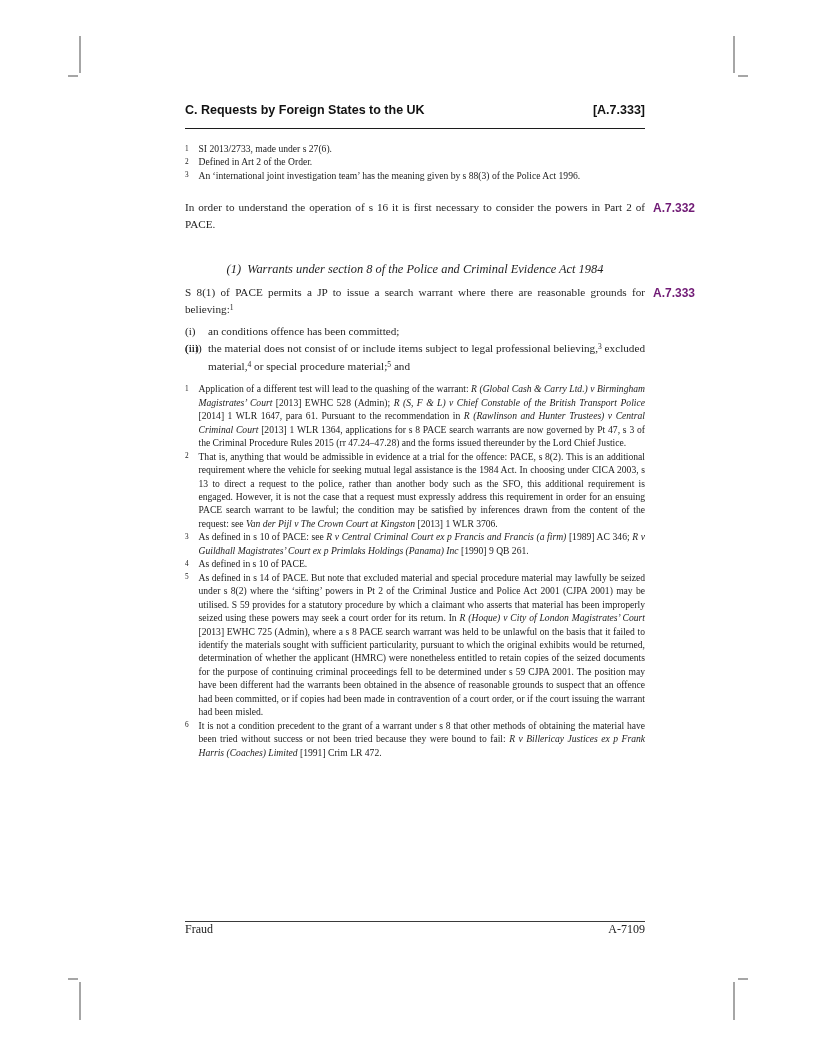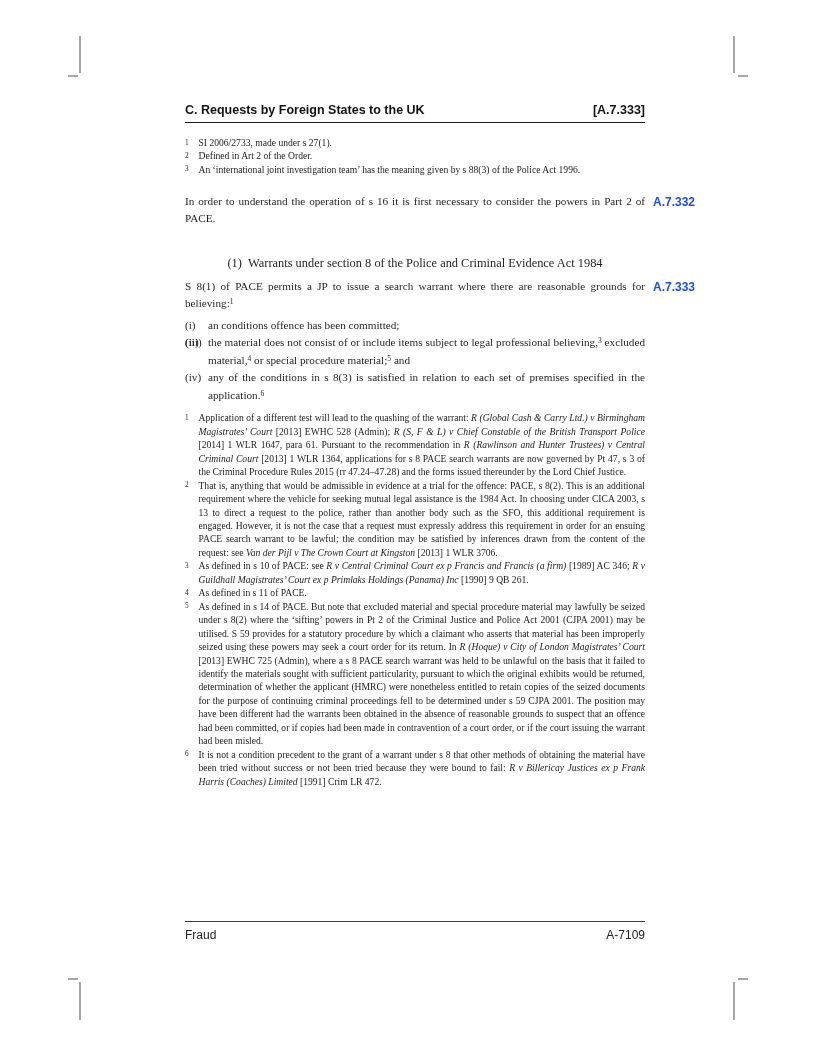--- a/index.html
+++ b/index.html
@@ -10,21 +10,21 @@
     font-family:"Liberation Serif", serif;
   }
   .crop { position:absolute; background:#a6a6a6; }
 
   .content { position:absolute; left:185px; top:0; width:460px; }
 
   .running-header {
     margin-top:102px; display:flex; justify-content:space-between; align-items:baseline;
     font-family:"Liberation Sans", sans-serif; font-weight:700; font-size:12.5px;
     line-height:16px; color:#111;
-    border-bottom:1.6px solid #1c1c1c; padding-bottom:4px;
+    border-bottom:1.6px solid #1c1c1c; padding-bottom:10px;
   }
 
   .carryover { margin-top:13px; }
   .fn {
     position:relative; padding-left:13.5px; text-align:justify;
     font-size:9.6px; line-height:13.45px; color:#222;
   }
   .fn-num {
     position:absolute; left:0; top:-0.5px; font-size:7.3px; color:#222;
   }
@@ -32,42 +32,42 @@
   sup.bsup { font-size:7.6px; line-height:0; vertical-align:3.5px; }
 
   .para {
     position:relative; text-align:justify;
     font-size:11.2px; line-height:17.5px; color:#1f1f1f;
   }
   .para-332 { margin-top:16.5px; }
   .para-333 { margin-top:6px; }
   .margin-ref {
     position:absolute; left:468px; top:1.5px; white-space:nowrap;
-    font-family:"Liberation Sans", sans-serif; font-weight:700; font-size:12px; color:#1d4ed8;
+    font-family:"Liberation Sans", sans-serif; font-weight:700; font-size:12px; color:#701a75;
   }
 
   .section-heading {
-    margin-top:27px; text-align:center; 
+    margin-top:27px; text-align:center; font-style:italic;
     font-size:12.4px; line-height:17px; color:#1f1f1f;
   }
 
   .cond-list { margin-top:4px; }
   .list-item {
     position:relative; padding-left:23px; text-align:justify;
     font-size:11.2px; line-height:17.5px; color:#1f1f1f;
   }
   .list-marker { position:absolute; left:0; top:0; }
 
   .footnotes { margin-top:7px; }
 
   .page-footer {
     position:absolute; left:185px; top:921px; width:460px;
-    border-top:1.2px solid #3a3a3a; padding-top:6px;
+    border-top:1.2px solid #3a3a3a; 
     display:flex; justify-content:space-between; align-items:center;
-    font-family:Liberation Sans, sans-serif; font-size:12px; color:#222;
+    font-family:Liberation Serif, serif; font-size:12px; color:#222;
   }
 </style>
 </head>
 <body>
 
 <div class="page">
 
   <div class="crop" style="left:79px; top:36px; width:2px; height:37px;"></div>
   <div class="crop" style="left:68px; top:75px; width:10px; height:2px;"></div>
   <div class="crop" style="left:733px; top:36px; width:2px; height:37px;"></div>
@@ -80,21 +80,21 @@
   <div class="content">
 
     <div class="running-header">
       <span>C. Requests by Foreign States to the UK</span>
       <span>[A.7.333]</span>
     </div>
 
     <div class="carryover">
 
         <div class="fn">
-          <span class="fn-num">1</span><span><span>SI 2006/2733, made under s 27(1).</span></span>
+          <span class="fn-num">1</span><span><span>SI 2013/2733, made under s 27(6).</span></span>
         </div>
 
         <div class="fn">
           <span class="fn-num">2</span><span><span>Defined in Art 2 of the Order.</span></span>
         </div>
 
         <div class="fn">
           <span class="fn-num">3</span><span><span>An ‘international joint investigation team’ has the meaning given by s 88(3) of the Police Act 1996.</span></span>
         </div>
       </div>
@@ -118,41 +118,38 @@
         </div>
 
         <div class="list-item">
           <span class="list-marker">(ii)</span>
         </div>
 
         <div class="list-item">
           <span class="list-marker">(iii)</span><span><span>the material does not consist of or include items subject to legal professional believing,</span><sup class="bsup">3</sup><span> excluded material,</span><sup class="bsup">4</sup><span> or special procedure material;</span><sup class="bsup">5</sup><span> and</span></span>
         </div>
 
-        <div class="list-item">
-          <span class="list-marker">(iv)</span><span><span>any of the conditions in s 8(3) is satisfied in relation to each set of premises specified in the application.</span><sup class="bsup">6</sup></span>
-        </div>
       </div>
 
     <div class="footnotes">
 
         <div class="fn">
           <span class="fn-num">1</span><span><span>Application of a different test will lead to the quashing of the warrant: </span><span class="it">R (Global Cash &amp; Carry Ltd.) v Birmingham Magistrates’ Court</span><span> [2013] EWHC 528 (Admin); </span><span class="it">R (S, F &amp; L) v Chief Constable of the British Transport Police</span><span> [2014] 1 WLR 1647, para 61. Pursuant to the recommendation in </span><span class="it">R (Rawlinson and Hunter Trustees) v Central Criminal Court</span><span> [2013] 1 WLR 1364, applications for s 8 PACE search warrants are now governed by Pt 47, s 3 of the Criminal Procedure Rules 2015 (rr 47.24–47.28) and the forms issued thereunder by the Lord Chief Justice.</span></span>
         </div>
 
         <div class="fn">
           <span class="fn-num">2</span><span><span>That is, anything that would be admissible in evidence at a trial for the offence: PACE, s 8(2). This is an additional requirement where the vehicle for seeking mutual legal assistance is the 1984 Act. In choosing under CICA 2003, s 13 to direct a request to the police, rather than another body such as the SFO, this additional requirement is engaged. However, it is not the case that a request must expressly address this requirement in order for an ensuing PACE search warrant to be lawful; the condition may be satisfied by inferences drawn from the content of the request: see </span><span class="it">Van der Pijl v The Crown Court at Kingston</span><span> [2013] 1 WLR 3706.</span></span>
         </div>
 
         <div class="fn">
           <span class="fn-num">3</span><span><span>As defined in s 10 of PACE: see </span><span class="it">R v Central Criminal Court ex p Francis and Francis (a firm)</span><span> [1989] AC 346; </span><span class="it">R v Guildhall Magistrates’ Court ex p Primlaks Holdings (Panama) Inc</span><span> [1990] 9 QB 261.</span></span>
         </div>
 
         <div class="fn">
-          <span class="fn-num">4</span><span><span>As defined in s 11 of PACE.</span></span>
+          <span class="fn-num">4</span><span><span>As defined in s 10 of PACE.</span></span>
         </div>
 
         <div class="fn">
           <span class="fn-num">5</span><span><span>As defined in s 14 of PACE. But note that excluded material and special procedure material may lawfully be seized under s 8(2) where the ‘sifting’ powers in Pt 2 of the Criminal Justice and Police Act 2001 (CJPA 2001) may be utilised. S 59 provides for a statutory procedure by which a claimant who asserts that material has been improperly seized using these powers may seek a court order for its return. In </span><span class="it">R (Hoque) v City of London Magistrates’ Court</span><span> [2013] EWHC 725 (Admin), where a s 8 PACE search warrant was held to be unlawful on the basis that it failed to identify the materials sought with sufficient particularity, pursuant to which the original exhibits would be returned, determination of whether the applicant (HMRC) were nonetheless entitled to retain copies of the seized documents for the purpose of continuing criminal proceedings fell to be determined under s 59 CJPA 2001. The position may have been different had the warrants been obtained in the absence of reasonable grounds to suspect that an offence had been committed, or if copies had been made in contravention of a court order, or if the court issuing the warrant had been misled.</span></span>
         </div>
 
         <div class="fn">
           <span class="fn-num">6</span><span><span>It is not a condition precedent to the grant of a warrant under s 8 that other methods of obtaining the material have been tried without success or not been tried because they were bound to fail: </span><span class="it">R v Billericay Justices ex p Frank Harris (Coaches) Limited</span><span> [1991] Crim LR 472.</span></span>
         </div>
       </div>

